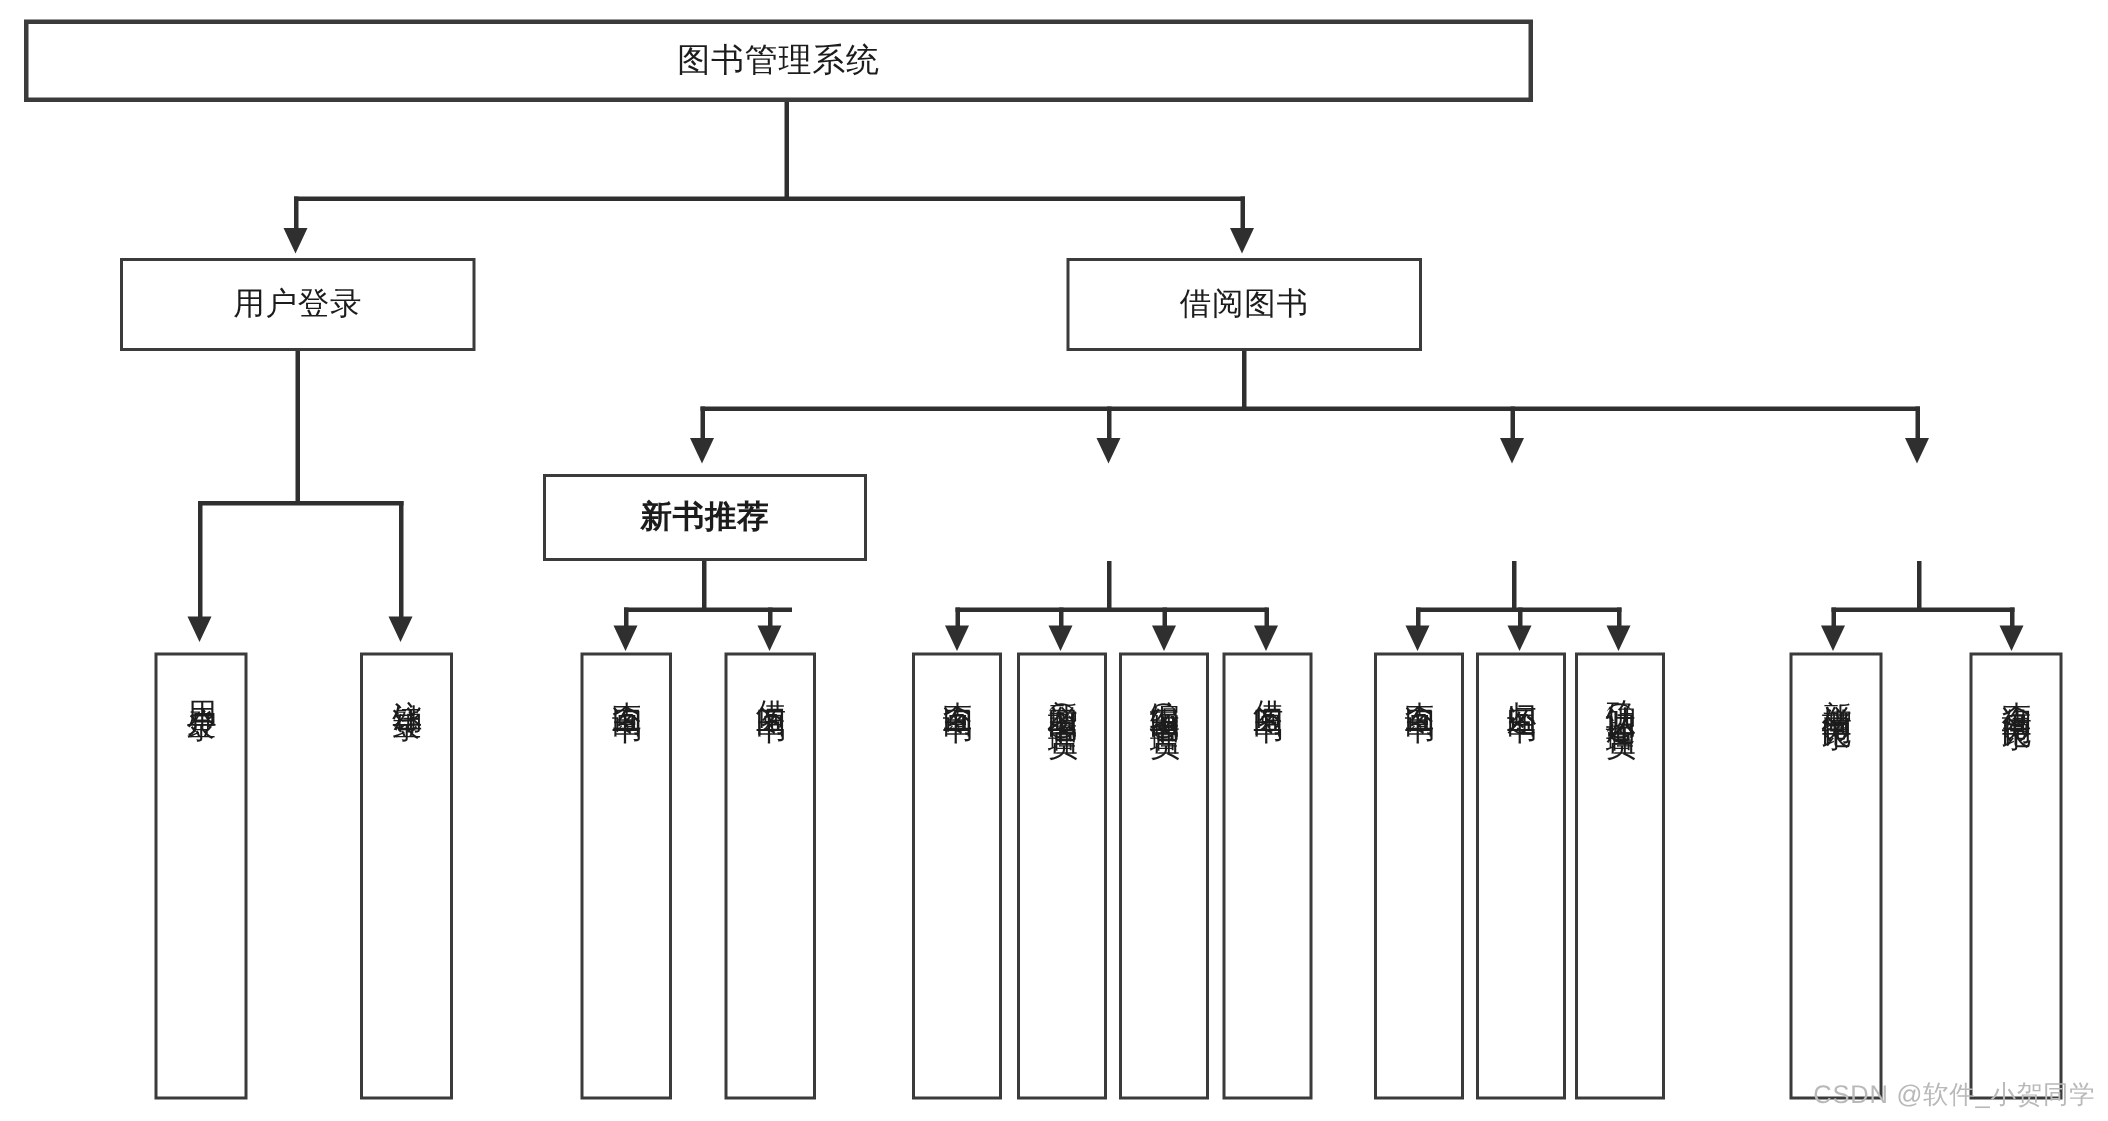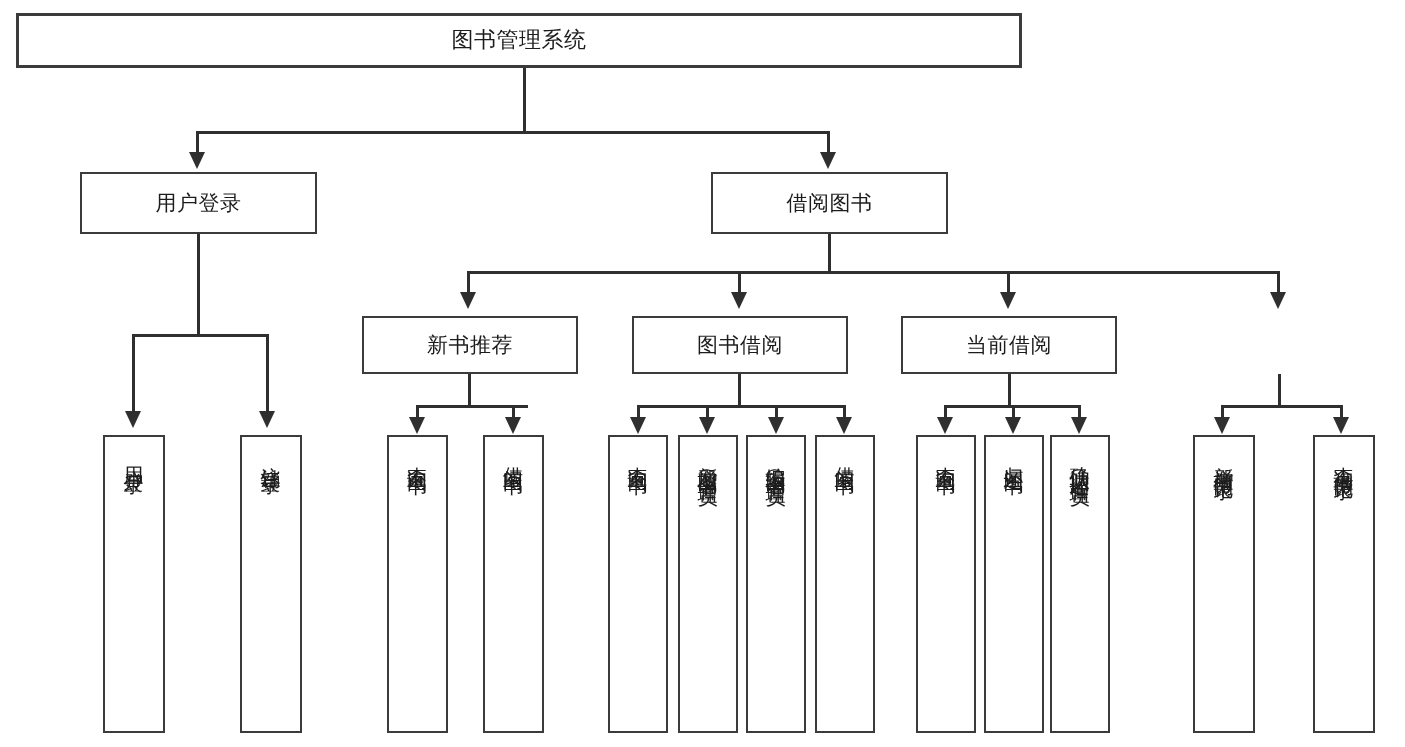--- a/index.html
+++ b/index.html
@@ -123,28 +123,22 @@
 
   <div class="ln vln" style="left:738px;top:271px;width:3px;height:22px;"></div>
   <div class="arrow" style="left:731px;top:292px;"></div>
 
   <div class="ln vln" style="left:1007px;top:271px;width:3px;height:22px;"></div>
   <div class="arrow" style="left:1000px;top:292px;"></div>
 
   <div class="ln vln" style="left:1277px;top:271px;width:3px;height:22px;"></div>
   <div class="arrow" style="left:1270px;top:292px;"></div>
 
-  <div class="node h" style="left:362px;top:316px;width:216px;height:58px;">
+  <div class="node h" style="left:362px;top:316px;width:216px;height:58px;font-weight:bold;">
     <span>新书推荐</span>
-  </div>
-  <div class="node h" style="left:632px;top:316px;width:216px;height:58px;">
-    <span>图书借阅</span>
-  </div>
-  <div class="node h" style="left:901px;top:316px;width:216px;height:58px;">
-    <span>当前借阅</span>
   </div>
 
   <div class="ln vln" style="left:468px;top:374px;width:3px;height:33px;"></div>
   <div class="ln hln" style="left:416px;top:405px;width:112px;height:3px;"></div>
   <div class="ln vln" style="left:416px;top:405px;width:3px;height:14px;"></div>
   <div class="arrow" style="left:409px;top:417px;"></div>
   <div class="ln vln" style="left:512px;top:405px;width:3px;height:14px;"></div>
   <div class="arrow" style="left:505px;top:417px;"></div>
 
   <div class="ln vln" style="left:738px;top:374px;width:3px;height:33px;"></div>
@@ -211,14 +205,15 @@
     <span class="vtext">确认归还（管理员）</span>
   </div>
 
   <div class="node v" style="left:1193px;top:435px;width:62px;height:298px;">
     <span class="vtext">新增借阅记录</span>
   </div>
   <div class="node v" style="left:1313px;top:435px;width:62px;height:298px;">
     <span class="vtext">查询借阅记录</span>
   </div>
 
+  <div id="watermark">CSDN @软件_小贺同学</div>
 
 </div>
 
 </body></html>

